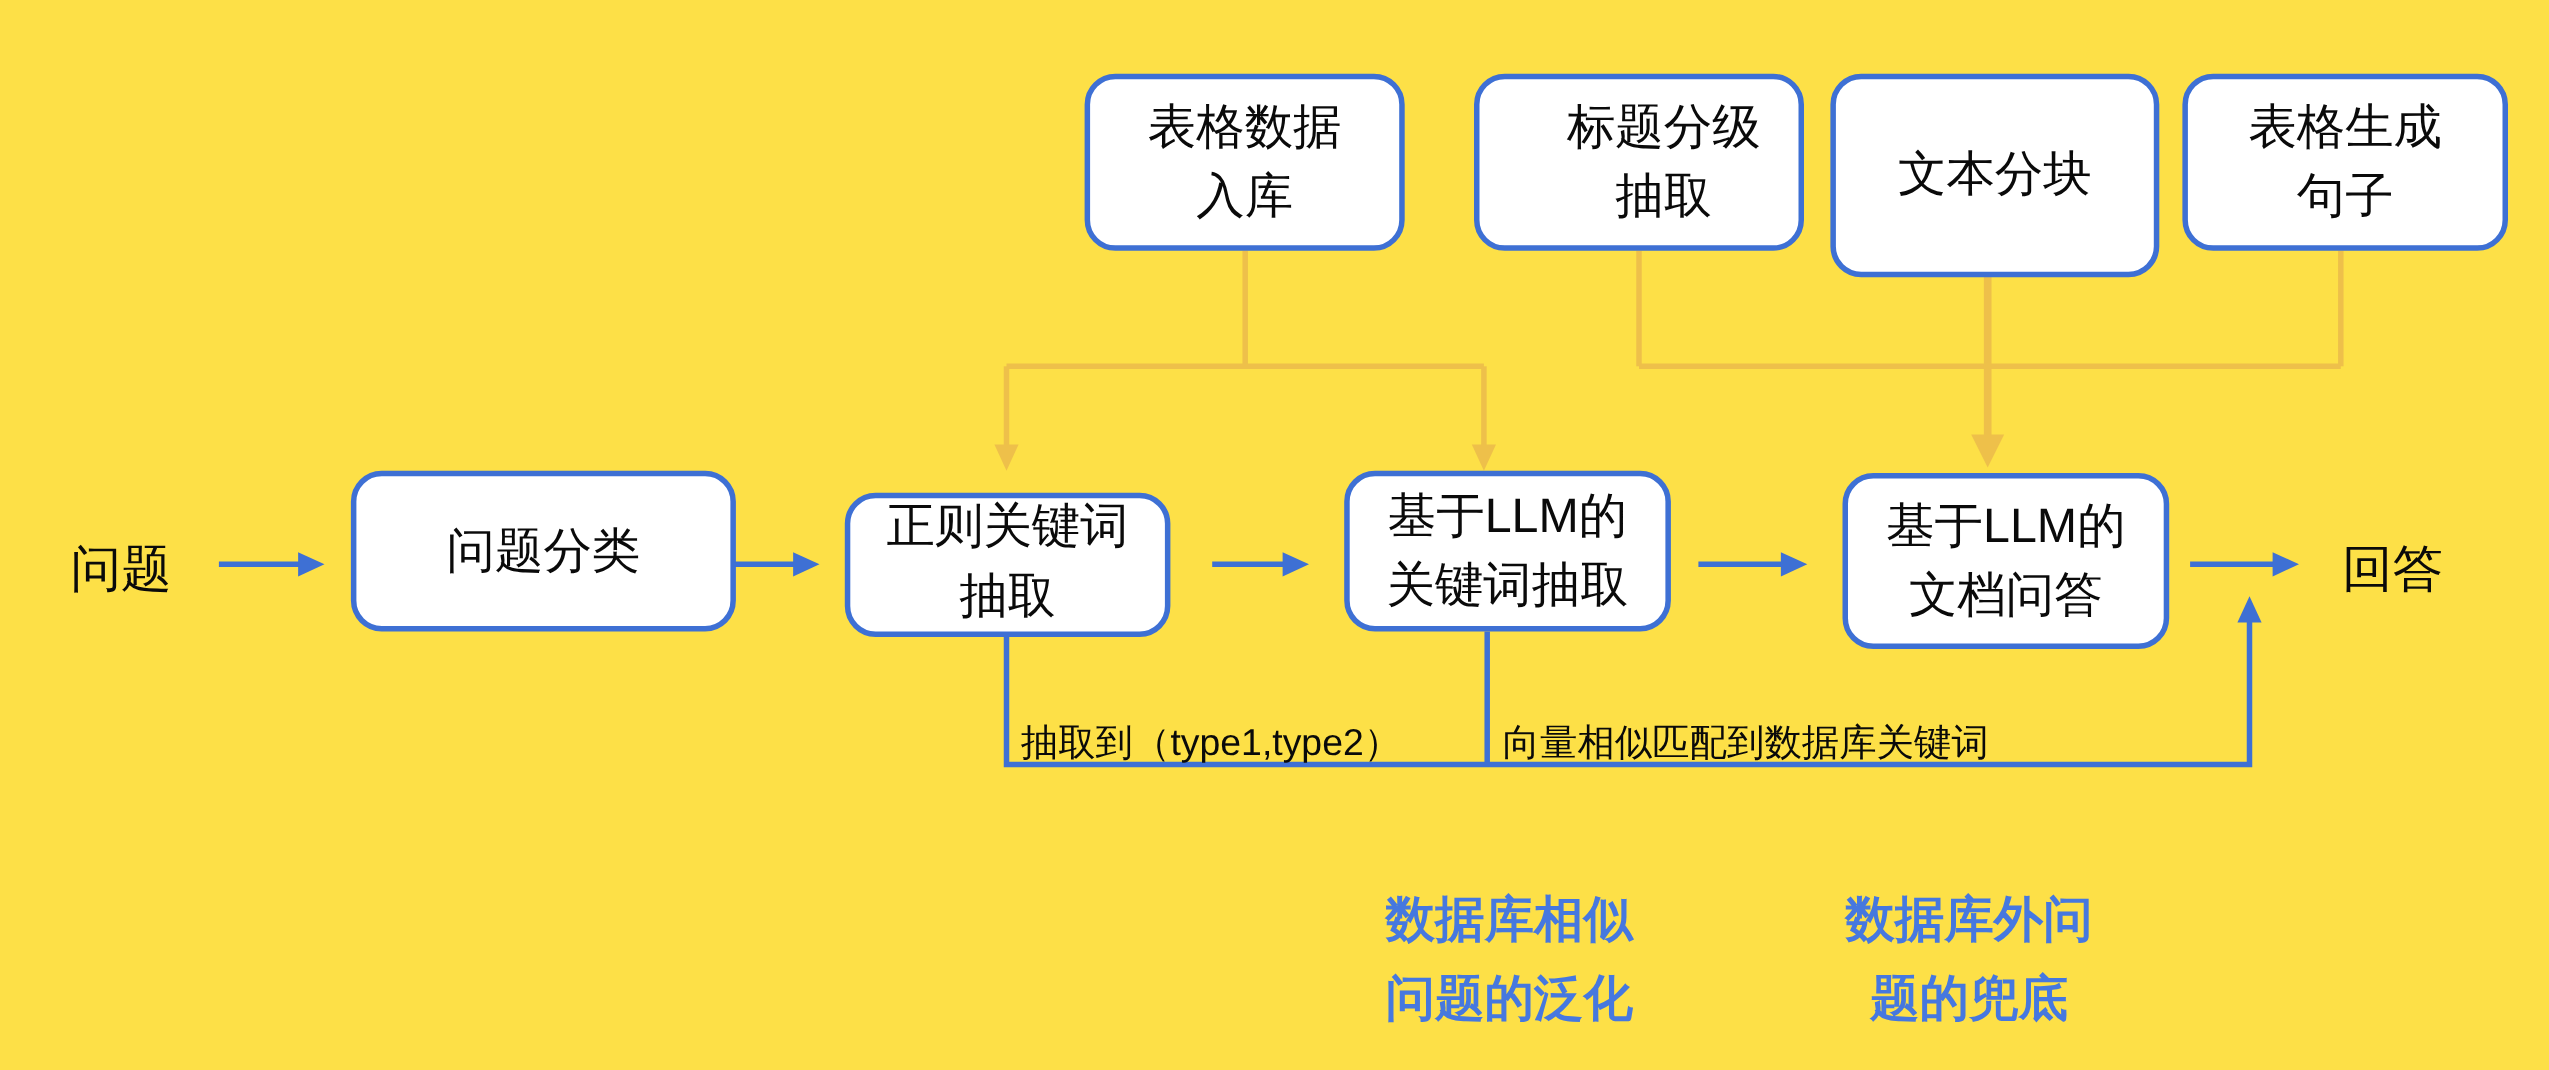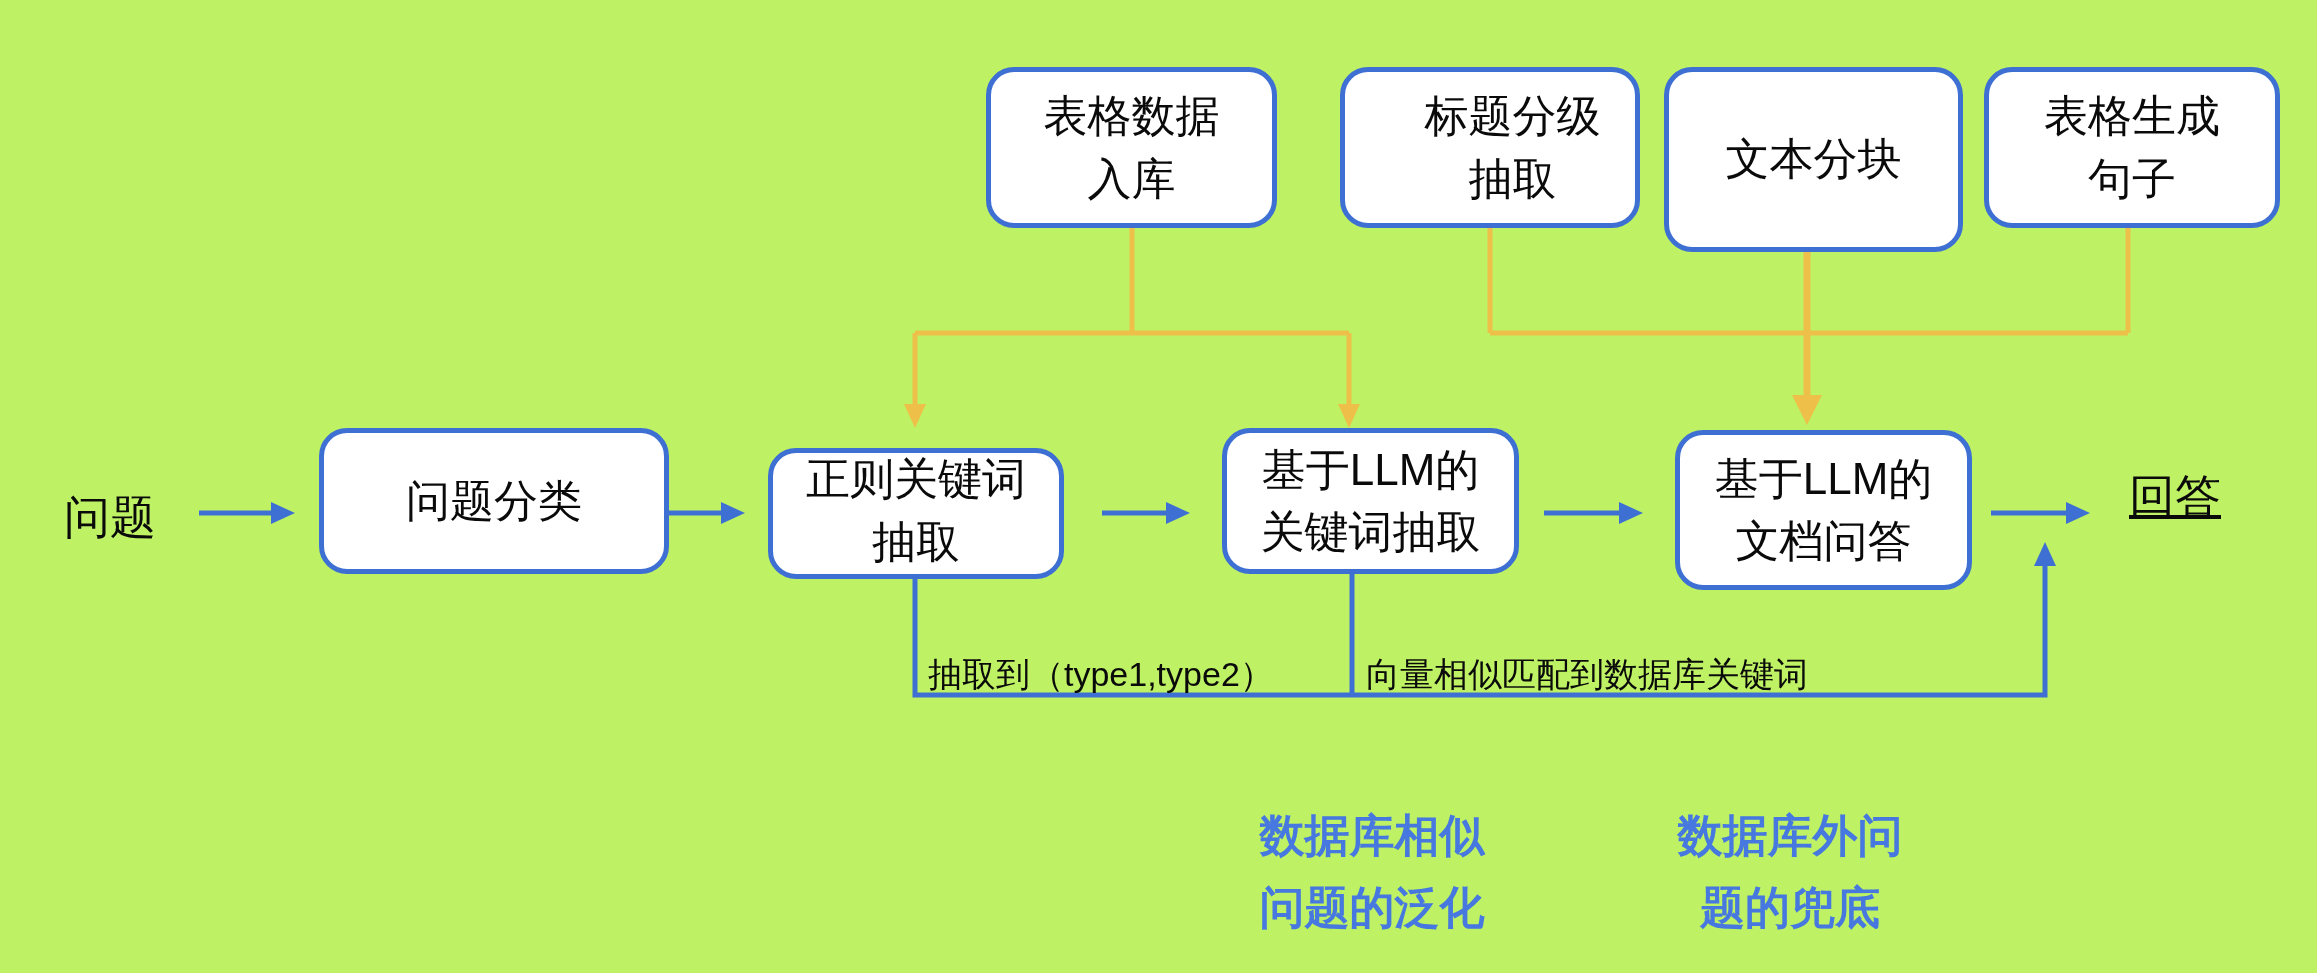--- a/index.html
+++ b/index.html
@@ -4,21 +4,21 @@
 <style>
   :root{
     --blue:#3E70D4;
     --caption-blue:#4678DF;
     --yellow:#EEC04A;
     --ink:#0A0A0A;
   }
   html,body{margin:0;padding:0;background:#ffffff;}
   body{font-family:"Liberation Sans","DejaVu Sans",sans-serif;color:var(--ink);}
   #stage{
-    position:relative;width:2317px;height:973px;background:#bef264;overflow:hidden;
+    position:relative;width:2317px;height:973px;background:#fde047;overflow:hidden;
   }
   #wires{position:absolute;left:0;top:0;width:2317px;height:973px;overflow:visible;}
   .node{
     position:absolute;display:flex;align-items:center;justify-content:center;
     border:5px solid var(--blue);border-radius:28px;background:#ffffff;
     font-size:44px;line-height:1.42;text-align:center;white-space:pre-line;
     color:var(--ink);box-sizing:border-box;
   }
   .freetext{
     position:absolute;font-size:46px;color:var(--ink);text-align:center;white-space:pre-line;
@@ -80,21 +80,21 @@
   <div class="freetext" style="left:40px;top:487px;width:140px;font-family:Liberation Mono, monospace;">问题</div>
 
   <div class="node" style="left:319px;top:428px;width:350px;height:146px;">问题分类</div>
   <div class="node" style="left:768px;top:448px;width:296px;height:131px;font-family:Liberation Mono, monospace;">正则关键词
 抽取</div>
   <div class="node" style="left:1222px;top:428px;width:297px;height:146px;">基于LLM的
 关键词抽取</div>
   <div class="node" style="left:1675px;top:430px;width:297px;height:160px;">基于LLM的
 文档问答</div>
 
-  <div class="freetext" style="left:2100px;top:466px;width:150px;text-decoration:underline;">回答</div>
+  <div class="freetext" style="left:2100px;top:487px;width:150px;">回答</div>
 
   <div class="edge-label" style="left:928px;top:652px;">抽取到（type1,type2）</div>
   <div class="edge-label" style="left:1366px;top:652px;">向量相似匹配到数据库关键词</div>
 
   <div class="caption" style="left:1122px;top:800px;width:500px;">数据库相似
 问题的泛化</div>
   <div class="caption" style="left:1540px;top:800px;width:500px;">数据库外问
 题的兜底</div>
 
 </div>

